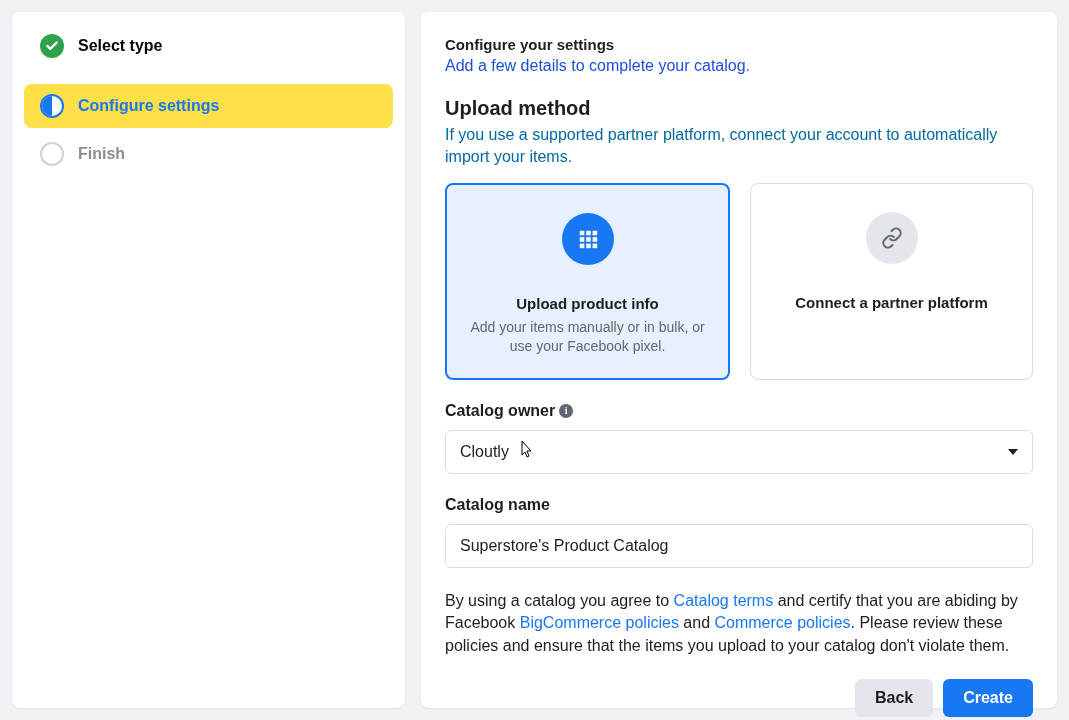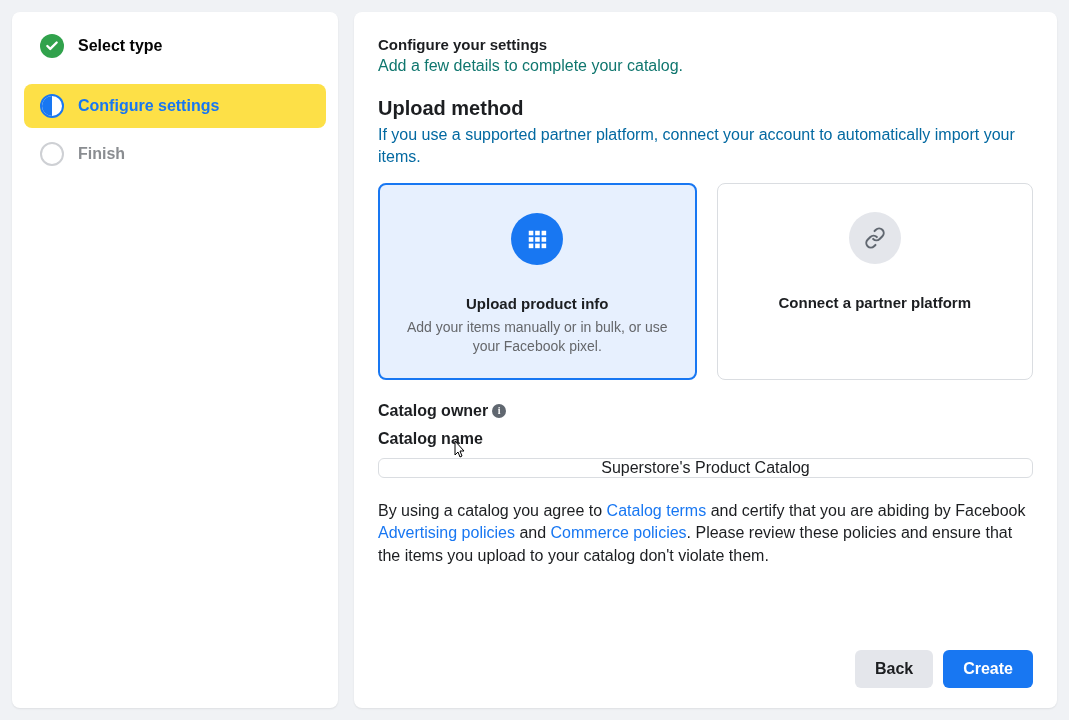--- a/index.html
+++ b/index.html
@@ -10,21 +10,21 @@
     body {
       font-family: -apple-system, BlinkMacSystemFont, "Segoe UI", Helvetica, Arial, sans-serif;
       background: #f0f2f5;
       width: 1069px;
       height: 720px;
       display: flex;
       padding: 12px;
       gap: 16px;
     }
     .sidebar {
-      width: 326px;
+      width: 393px;
       background: #fff;
       border-radius: 8px;
       box-shadow: 0 1px 2px rgba(0,0,0,0.08);
       padding: 12px;
     }
     .step-item {
       display: flex;
       align-items: center;
       gap: 14px;
       padding: 10px 16px;
@@ -91,21 +91,21 @@
       position: relative;
     }
     .page-title {
       font-size: 15px;
       font-weight: 700;
       color: #1c1e21;
       margin-bottom: 4px;
     }
     .page-subtitle {
       font-size: 16px;
-      color: #0f766e;
+      color: #1d4ed8;
       margin-bottom: 22px;
     }
     .section-title {
       font-size: 20px;
       font-weight: 700;
       color: #1c1e21;
       margin-bottom: 4px;
     }
     .section-desc {
       font-size: 16px;
@@ -192,26 +192,25 @@
       display: flex;
       justify-content: space-between;
       align-items: center;
       cursor: pointer;
       margin-bottom: 22px;
     }
     .input-box {
       width: 100%;
       border: 1px solid #dadde1;
       border-radius: 6px;
-      padding: 0 14px;
+      padding: 12px 14px;
       font-size: 16px;
       color: #1c1e21;
       font-family: inherit;
       margin-bottom: 22px;
-      text-align: center;
     }
     .consent-text {
       font-size: 16px;
       color: #1c1e21;
       line-height: 1.4;
       margin-bottom: 22px;
     }
     .consent-text a {
       color: #1877f2;
       text-decoration: none;
@@ -309,26 +308,30 @@
         </svg>
       </div>
       <div class="card-title">Connect a partner platform</div>
     </div>
   </div>
 
   <div class="field-label">
     <span>Catalog owner</span>
     <span class="info-icon">i</span>
   </div>
+  <div class="select-box">
+    <span>Cloutly</span>
+    <span class="caret-down"></span>
+  </div>
 
   <div class="field-label">Catalog name</div>
   <input class="input-box" value="Superstore's Product Catalog" style="">
 
   <div class="consent-text">
-    <span>By using a catalog you agree to </span><a href="#">Catalog terms</a><span> and certify that you are abiding by Facebook </span><a href="#">Advertising policies</a><span> and </span><a href="#">Commerce policies</a><span>. Please review these policies and ensure that the items you upload to your catalog don't violate them.</span>
+    <span>By using a catalog you agree to </span><a href="#">Catalog terms</a><span> and certify that you are abiding by Facebook </span><a href="#">BigCommerce policies</a><span> and </span><a href="#">Commerce policies</a><span>. Please review these policies and ensure that the items you upload to your catalog don't violate them.</span>
   </div>
 
   <div class="footer-buttons">
     <button class="btn btn-secondary">Back</button>
     <button class="btn btn-primary">Create</button>
   </div>
 
   <svg class="cursor-overlay" width="18" height="22" viewBox="0 0 18 22">
     <path d="M6 2 L6 16 L9 13 L11 18 L13 17 L11 12 L15 12 Z" fill="white" stroke="black" stroke-width="1"></path>
   </svg>

